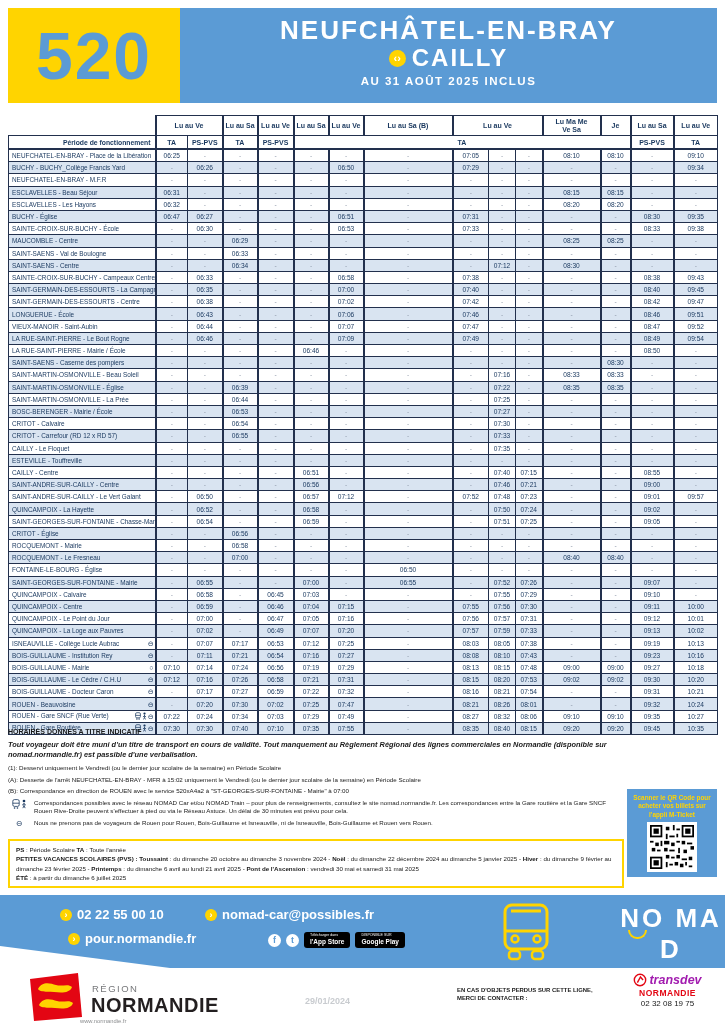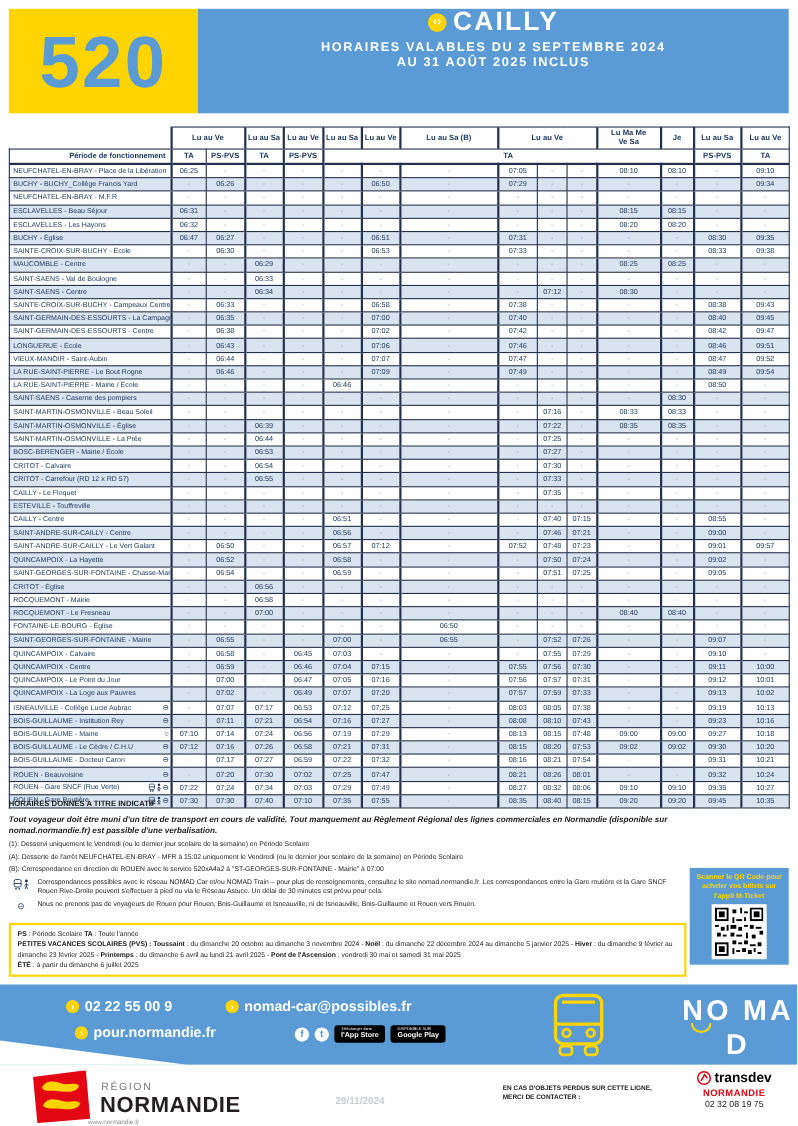--- a/index.html
+++ b/index.html
@@ -86,39 +86,39 @@
   
   .bottom{position:absolute;left:0;top:968px;width:725px;height:56px;background:#fff;}
   .flag{position:absolute;left:28px;top:5px;}
   .reg1{position:absolute;left:92px;top:15px;font-size:9.5px;letter-spacing:1.5px;color:#77787b;}
   .reg2{position:absolute;left:91px;top:26px;font-size:20px;font-weight:bold;color:#231f20;letter-spacing:0.5px;}
   .reg3{position:absolute;left:80px;top:50px;font-size:5.8px;color:#8a8c8e;}
   .gen-date{position:absolute;left:305px;top:28px;font-size:9px;font-weight:bold;color:#c9ccd0;}
   .lost{position:absolute;left:457px;top:18px;width:150px;font-size:5.9px;font-weight:bold;color:#1a1a1a;line-height:1.4;}
   .tdv{position:absolute;left:615px;top:5px;width:105px;text-align:center;}
   .tdv-row{display:flex;align-items:center;justify-content:center;gap:2px;}
-  .tdv-word{font-size:12.5px;font-weight:bold;color:#000000;}
+  .tdv-word{font-size:12.5px;font-weight:bold;font-style:italic;color:#a21caf;}
   .tdv-nor{font-size:8.5px;font-weight:bold;color:#e30613;letter-spacing:0.5px;margin-top:1px;}
   .tdv-tel{font-size:8px;color:#1a1a1a;margin-top:1px;}
 </style>
 </head>
 <body>
 
 <div class="page">
 
   <div class="hdr-yellow">
     <div class="hdr-num">520</div>
   </div>
   <div class="hdr-blue">
+    <div class="hdr-t1">NEUFCHÂTEL-EN-BRAY</div>
     <div class="hdr-t2">
       <span class="diamond">‹›</span>
       <span>CAILLY</span>
     </div>
     <div class="hdr-v">
-      <div>HORAIRES VALABLES DU 2 SEPTEMBRE 2024</div>
       <div>AU 31 AOÛT 2025 INCLUS</div>
     </div>
   </div>
 
   <div class="tt-wrap" id="tt-wrap">
       <table class="tt">
         <colgroup>
           <col style="width:147px">
           <col style="width:32px">
           <col style="width:35px">
@@ -1099,21 +1099,21 @@
 
   <div class="legend" id="legend-box">
       <div><b>PS</b><span> : Période Scolaire </span><b>TA</b><span> : Toute l'année</span></div>
       <div><b>PETITES VACANCES SCOLAIRES (PVS) : Toussaint</b><span> : du dimanche 20 octobre au dimanche 3 novembre 2024 - </span><b>Noël</b><span> : du dimanche 22 décembre 2024 au dimanche 5 janvier 2025 - </span><b>Hiver</b><span> : du dimanche 9 février au dimanche 23 février 2025 - </span><b>Printemps</b><span> : du dimanche 6 avril au lundi 21 avril 2025 - </span><b>Pont de l'Ascension</b><span> : vendredi 30 mai et samedi 31 mai 2025</span></div>
       <div><b>ÉTÉ</b><span> : à partir du dimanche 6 juillet 2025</span></div>
     </div>
 
   <div class="band">
     <div class="c-item" style="left:60px;top:12px;">
       <span class="bullet">›</span>
-      <span>02 22 55 00 9</span>
+      <span>02 22 55 00 10</span>
     </div>
     <div class="c-item" style="left:205px;top:12px;">
       <span class="bullet">›</span>
       <span>nomad-car@possibles.fr</span>
     </div>
     <div class="c-item" style="left:68px;top:36px;">
       <span class="bullet">›</span>
       <span>pour.normandie.fr</span>
     </div>
     <div class="social" style="left:268px;top:37px;">
@@ -1148,21 +1148,21 @@
 
   <div class="bottom">
     <svg class="flag" width="54" height="48" viewBox="0 0 54 48">
       <polygon points="2,6 50,0 54,44 6,48" fill="#e30613"></polygon>
       <path d="M10 16 C14 8 22 10 28 12 C34 14 40 10 44 14 C42 20 34 20 26 19 C19 18 13 20 10 16 Z" fill="#ffd400"></path>
       <path d="M11 32 C15 24 23 26 29 28 C35 30 41 26 45 30 C43 36 35 36 27 35 C20 34 14 36 11 32 Z" fill="#ffd400"></path>
     </svg>
     <div class="reg1">RÉGION</div>
     <div class="reg2">NORMANDIE</div>
     <div class="reg3">www.normandie.fr</div>
-    <div class="gen-date">29/11/2024</div>
+    <div class="gen-date">29/01/2024</div>
     <div class="lost">
       <div>EN CAS D'OBJETS PERDUS SUR CETTE LIGNE,</div>
       <div>MERCI DE CONTACTER :</div>
     </div>
     <div class="tdv">
       <div class="tdv-row">
         <svg width="14" height="14" viewBox="0 0 16 16">
           <circle cx="8" cy="8" r="6.5" fill="none" stroke="#e30613" stroke-width="1.6"></circle>
           <path d="M5 11 L8.5 4.5 L11.5 8" fill="none" stroke="#e30613" stroke-width="1.6"></path>
         </svg>

